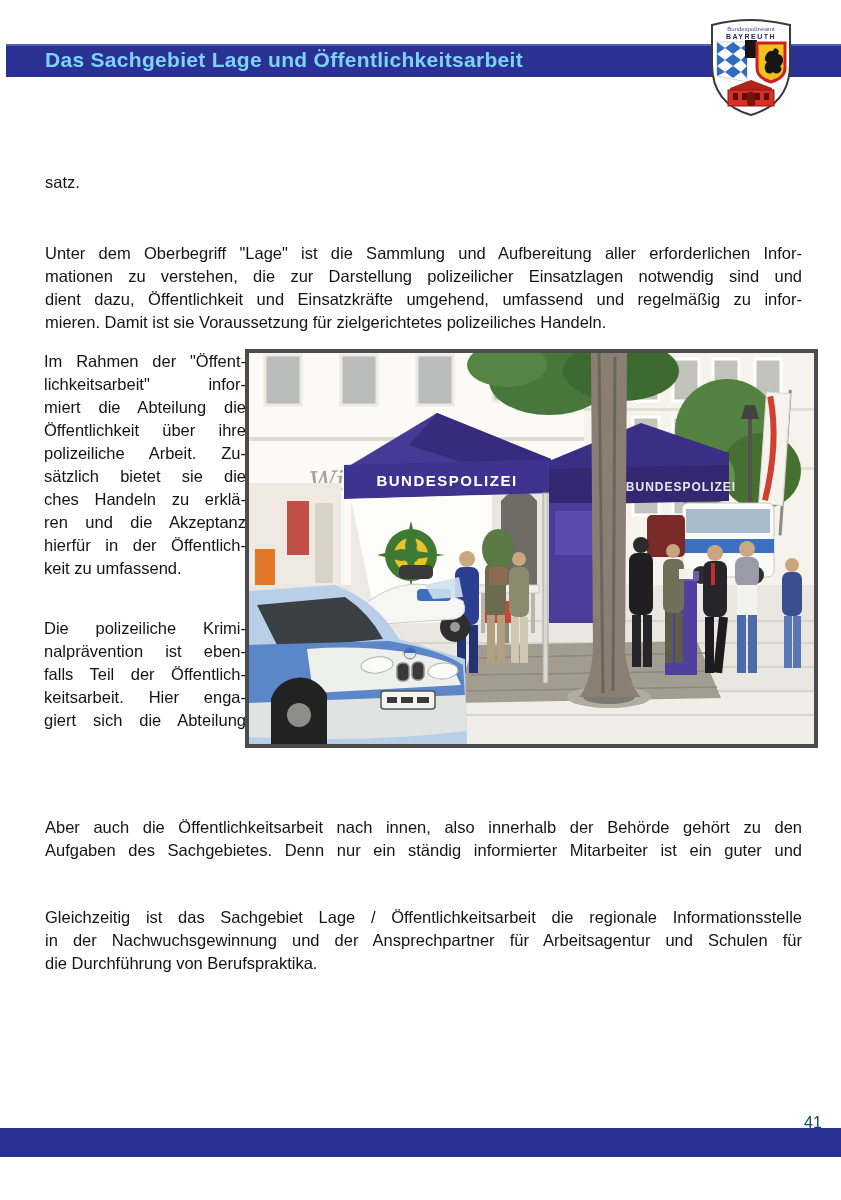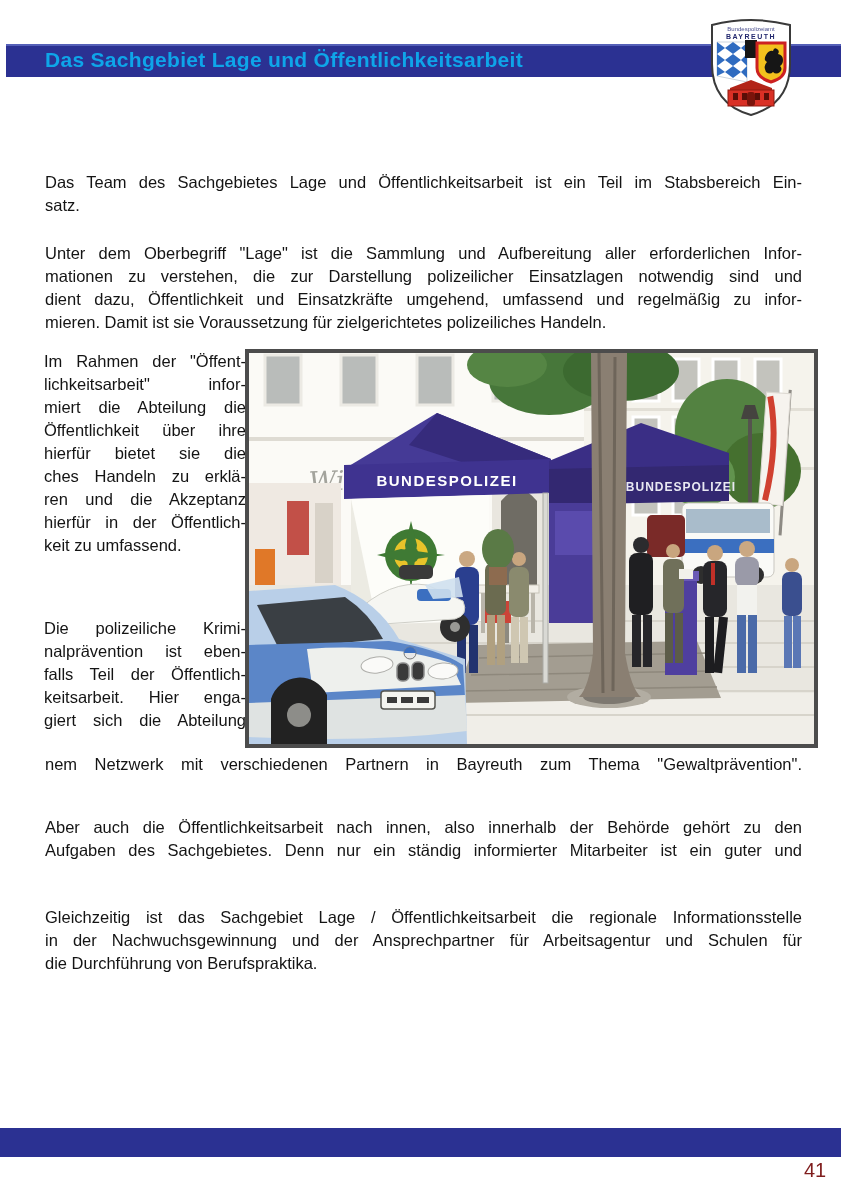--- a/index.html
+++ b/index.html
@@ -1,24 +1,24 @@
 <!DOCTYPE html>
 <html lang="de" style="--accent: #2b3192;"><head>
 <meta charset="utf-8">
 <style>
   html,body{margin:0;padding:0;background:#ffffff;}
   .page{position:relative;width:841px;height:1200px;background:#ffffff;overflow:hidden;
         font-family:"Liberation Sans",sans-serif;color:#141414;}
   
   .bar{position:absolute;background:var(--accent,#2b3192);}
   .header-bar{left:6px;right:0;top:44px;height:31px;border-top:2px solid #5560b8;}
-  .header-title{position:absolute;left:39px;top:2px;font-size:21px;font-weight:bold;color:#0ea5e9;
+  .header-title{position:absolute;left:39px;top:2px;font-size:21px;font-weight:bold;color:#7dd3fc;
                 letter-spacing:.3px;white-space:nowrap;}
   .footer-bar{left:0;right:0;top:1128px;height:29px;}
-  .page-number{position:absolute;left:804px;top:1159px;font-size:20px;color:#7f1d1d;}
+  .page-number{position:absolute;left:804px;top:1114px;font-size:16px;color:#0c4a6e;}
   
   .crest{position:absolute;left:703px;top:12px;width:96px;height:106px;}
   
   .tb{position:absolute;font-size:16.5px;}
   .tb .tl{height:23px;line-height:23px;overflow:hidden;}
   .tb .jl{text-align:justify;}
   .tb .jl::after{content:"";display:inline-block;width:100%;height:0;}
   .tb-p1{left:45px;top:171px;width:757px;}
   .tb-p2{left:45px;top:242px;width:757px;}
   .tb-col1{left:44px;top:350px;width:202px;}
@@ -68,49 +68,46 @@
       <rect x="25" y="78" width="46" height="16" fill="#d93025" stroke="#8e1a10" stroke-width="1"></rect>
       <rect x="30" y="81" width="5" height="7" fill="#5a0e07"></rect>
       <rect x="39" y="81" width="5" height="7" fill="#5a0e07"></rect>
       <rect x="52" y="81" width="5" height="7" fill="#5a0e07"></rect>
       <rect x="61" y="81" width="5" height="7" fill="#5a0e07"></rect>
       <rect x="44" y="80" width="8" height="14" rx="3" fill="#7a140b"></rect>
     </g>
   </svg>
 
   <div class="tb tb-p1">
-      <div class="tl jl">Das Team des Sachgebietes Lage und Öffentlichkeitsarbeit ist ein Teil im Stabsbereich Ein-</div>
       <div class="tl">satz.</div>
     </div>
   <div class="tb tb-p2">
       <div class="tl jl">Unter dem Oberbegriff "Lage" ist die Sammlung und Aufbereitung aller erforderlichen Infor-</div>
       <div class="tl jl">mationen zu verstehen, die zur Darstellung polizeilicher Einsatzlagen notwendig sind und</div>
       <div class="tl jl">dient dazu, Öffentlichkeit und Einsatzkräfte umgehend, umfassend und regelmäßig zu infor-</div>
       <div class="tl">mieren. Damit ist sie Voraussetzung für zielgerichtetes polizeiliches Handeln.</div>
     </div>
   <div class="tb tb-col1">
       <div class="tl jl">Im Rahmen der "Öffent-</div>
       <div class="tl jl">lichkeitsarbeit" infor-</div>
       <div class="tl jl">miert die Abteilung die</div>
       <div class="tl jl">Öffentlichkeit über ihre</div>
-      <div class="tl jl">hierfür bietet sie die</div>
+      <div class="tl jl">polizeiliche Arbeit. Zu-</div>
+      <div class="tl jl">sätzlich bietet sie die</div>
       <div class="tl jl">ches Handeln zu erklä-</div>
       <div class="tl jl">ren und die Akzeptanz</div>
       <div class="tl jl">hierfür in der Öffentlich-</div>
       <div class="tl">keit zu umfassend.</div>
     </div>
   <div class="tb tb-col2">
       <div class="tl jl">Die polizeiliche Krimi-</div>
       <div class="tl jl">nalprävention ist eben-</div>
       <div class="tl jl">falls Teil der Öffentlich-</div>
       <div class="tl jl">keitsarbeit. Hier enga-</div>
       <div class="tl jl">giert sich die Abteilung</div>
-    </div>
-  <div class="tb tb-cont">
-      <div class="tl jl">nem Netzwerk mit verschiedenen Partnern in Bayreuth zum Thema "Gewaltprävention".</div>
     </div>
   <div class="tb tb-p4">
       <div class="tl jl">Aber auch die Öffentlichkeitsarbeit nach innen, also innerhalb der Behörde gehört zu den</div>
       <div class="tl jl">Aufgaben des Sachgebietes. Denn nur ein ständig informierter Mitarbeiter ist ein guter und</div>
     </div>
   <div class="tb tb-p5">
       <div class="tl jl">Gleichzeitig ist das Sachgebiet Lage / Öffentlichkeitsarbeit die regionale Informationsstelle</div>
       <div class="tl jl">in der Nachwuchsgewinnung und der Ansprechpartner für Arbeitsagentur und Schulen für</div>
       <div class="tl">die Durchführung von Berufspraktika.</div>
     </div>

